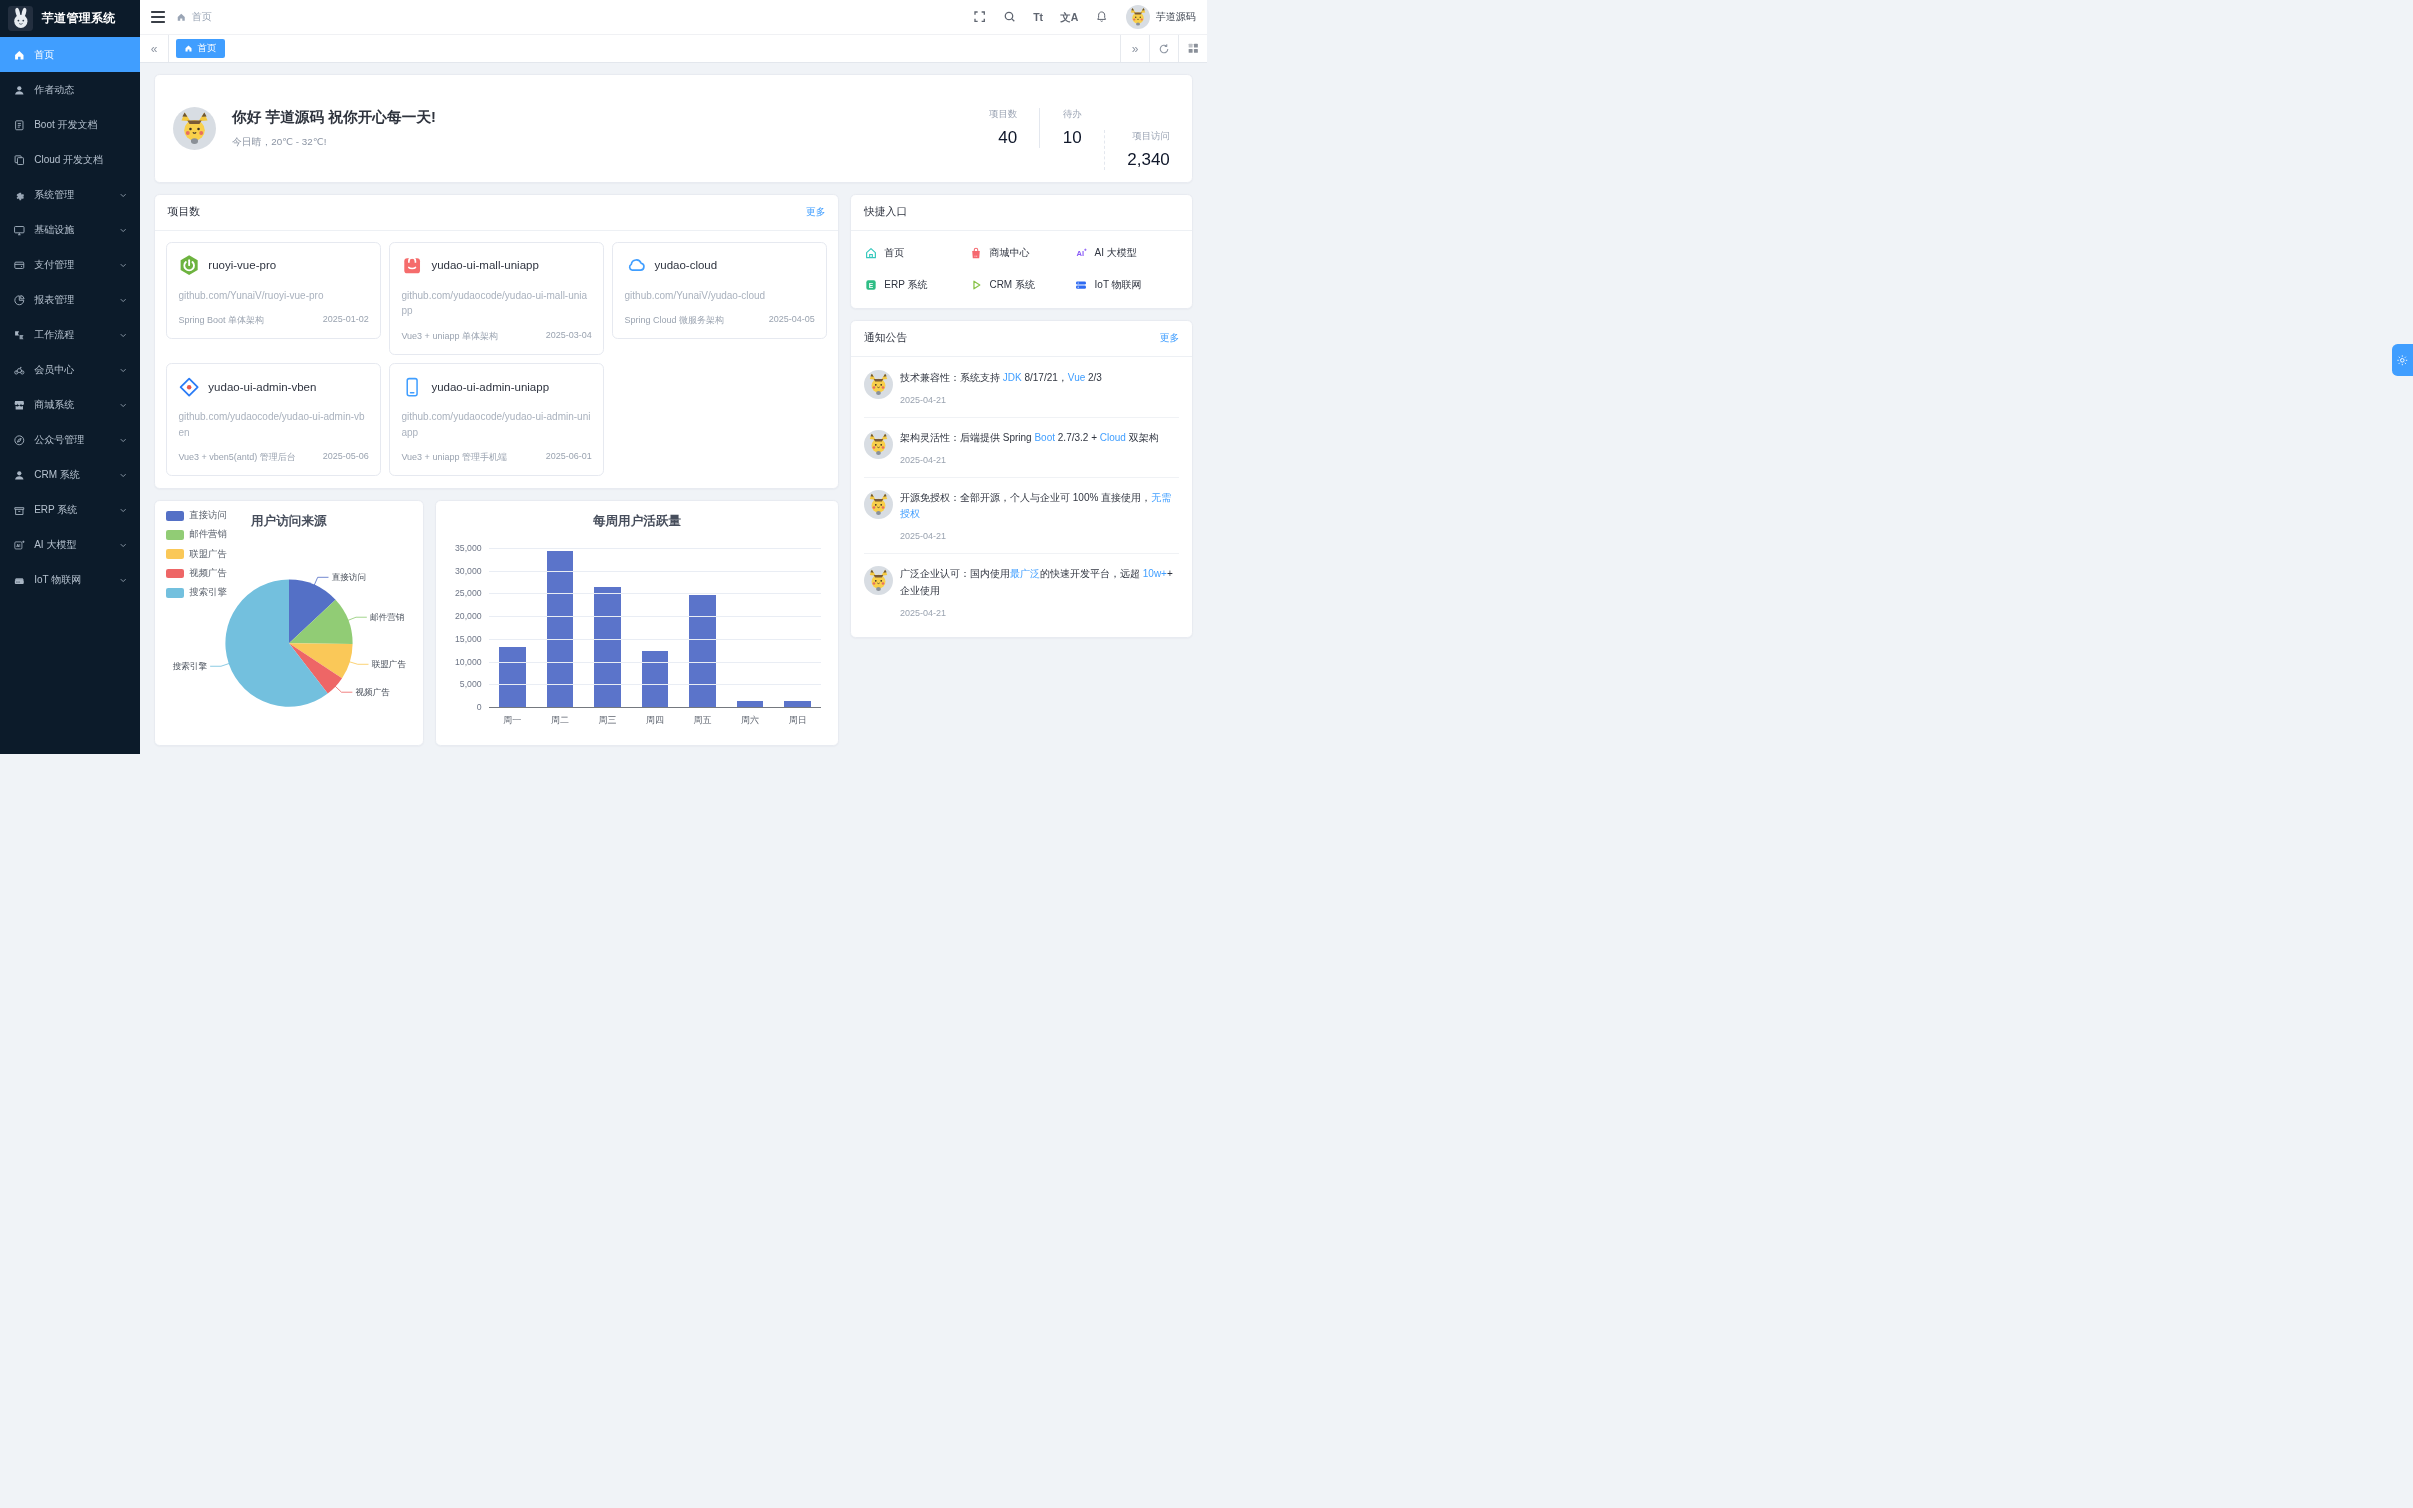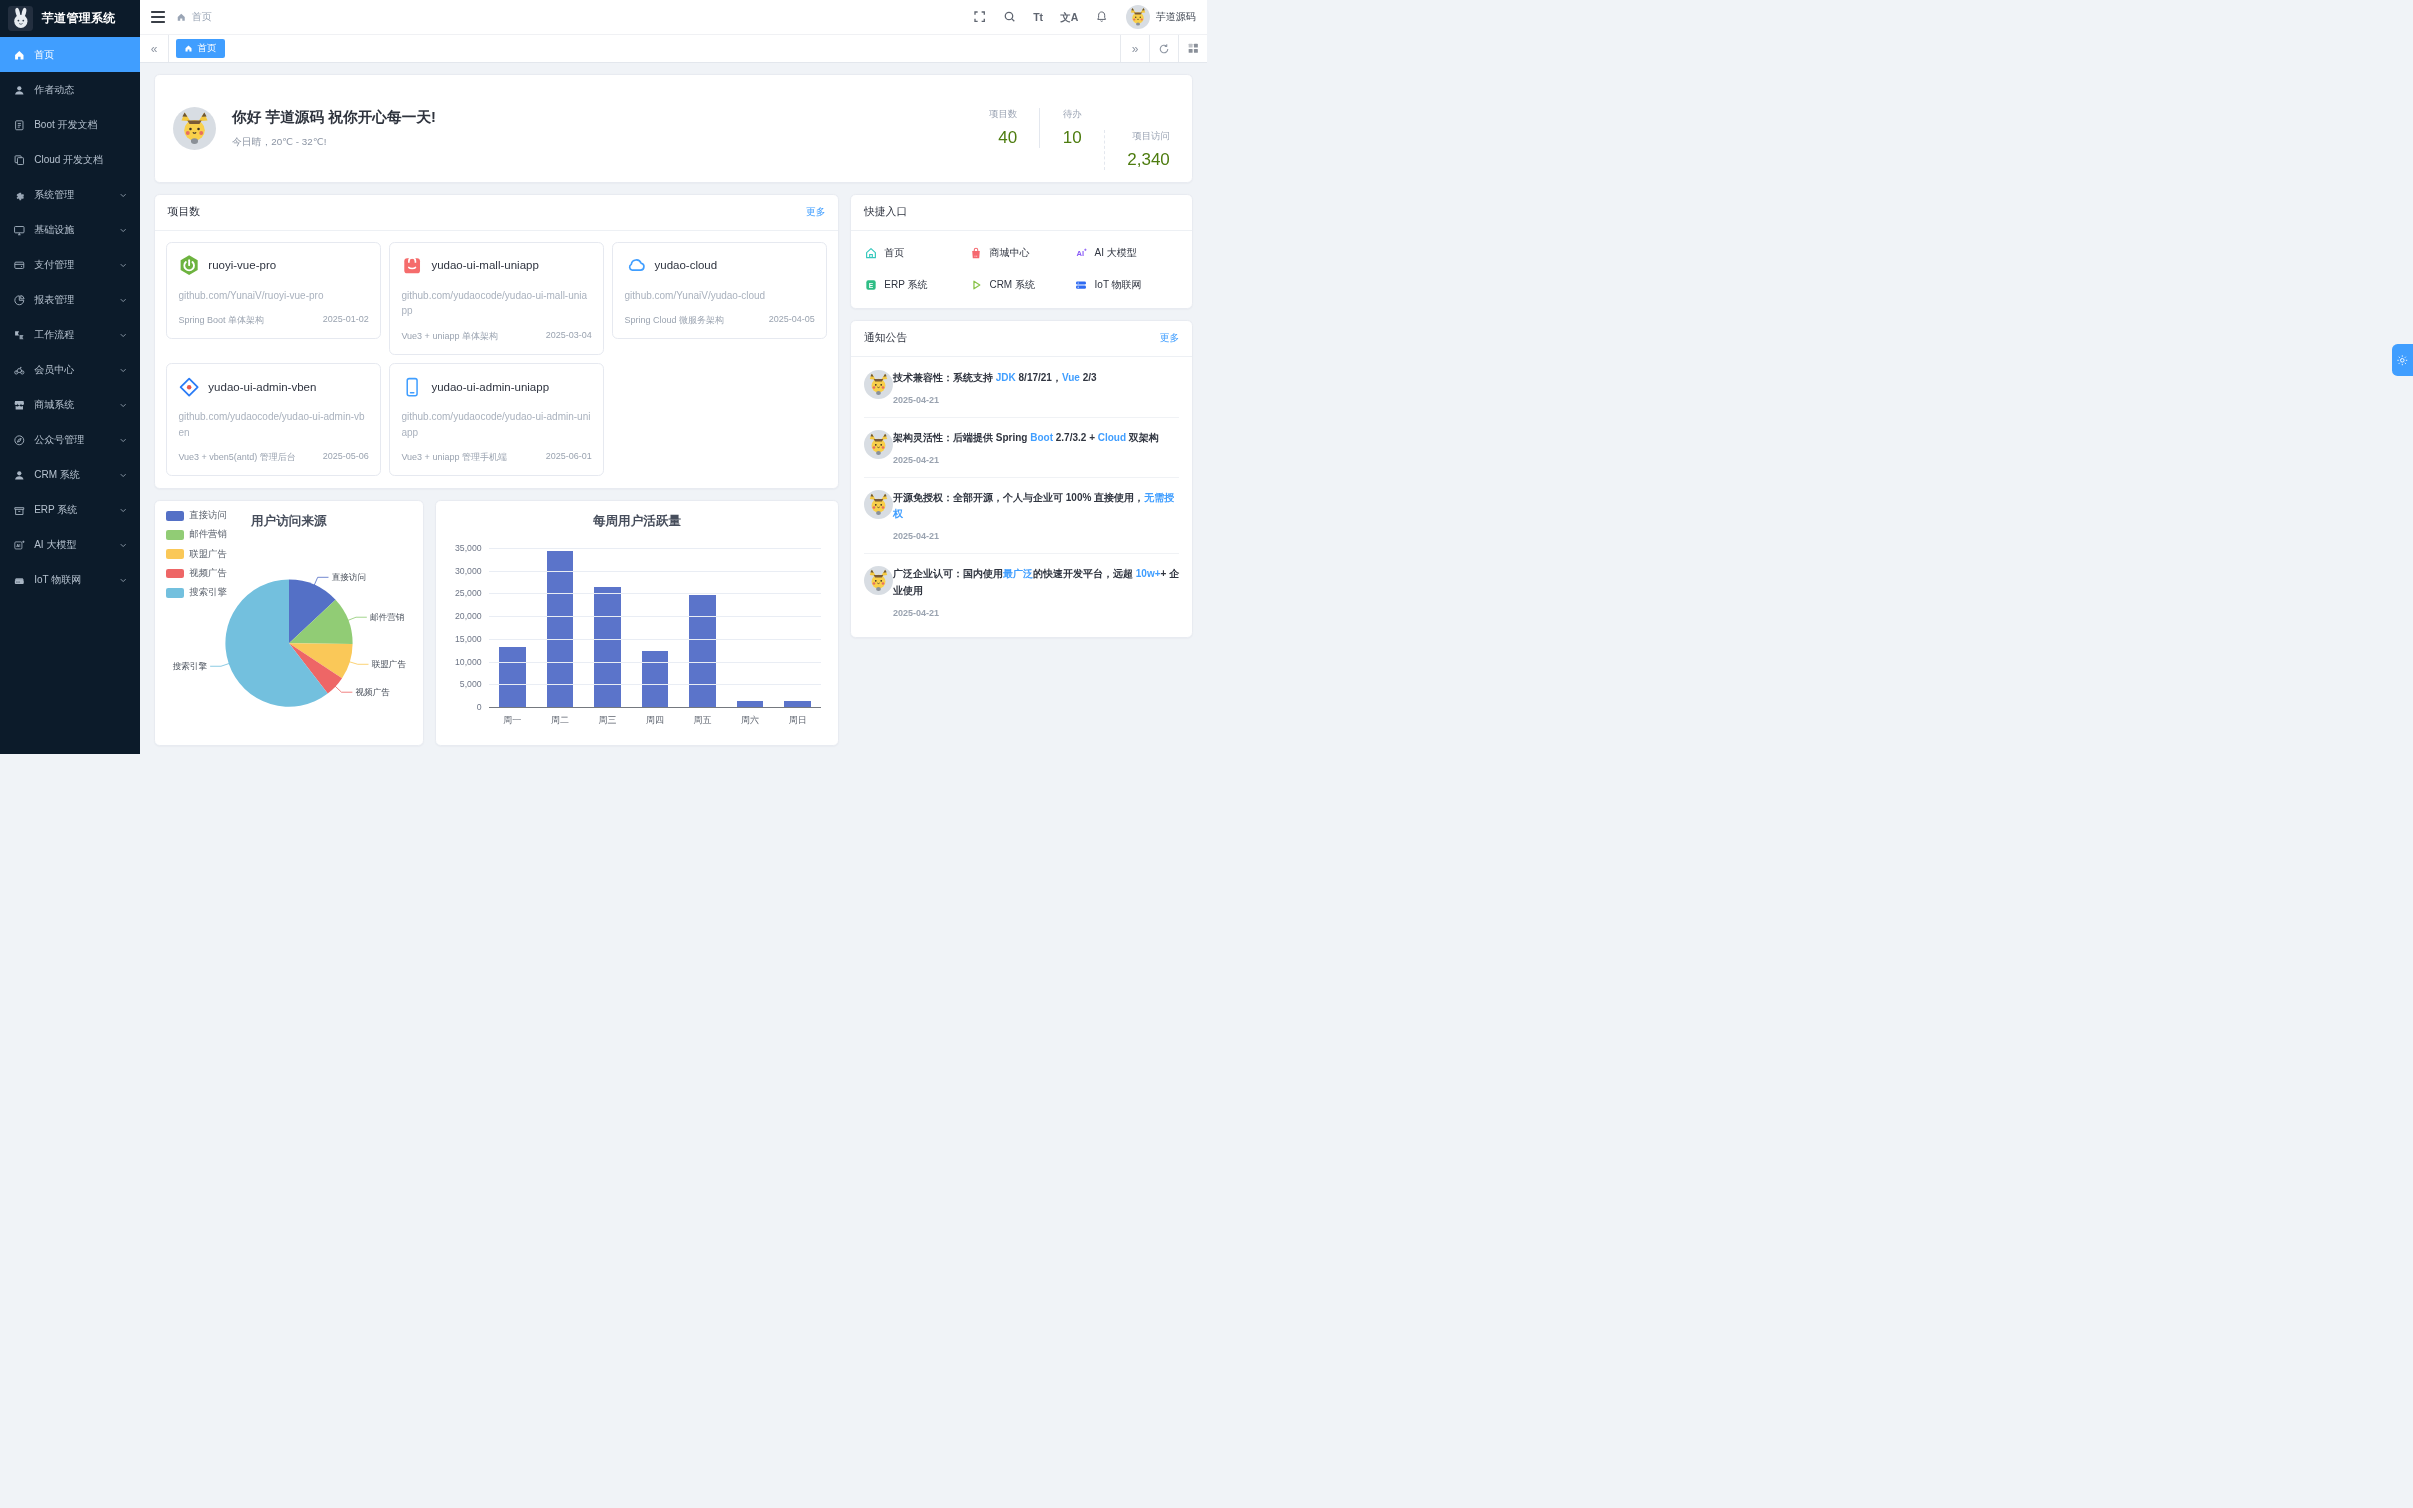--- a/index.html
+++ b/index.html
@@ -51,21 +51,21 @@
   .avatar-lg { width:43px; height:43px; flex-shrink:0; }
   .g-text { flex:1; min-width:0; }
   .g-title { font-size:14.7px; font-weight:600; color:#2e333d; }
   .g-sub { margin-top:8.4px; font-size:9.8px; color:#8a93a2; }
   .g-stats { display:flex; align-items:center; }
   .stat { padding:0 22.3px; text-align:right; }
   .stat:last-child { padding-right:4.2px;margin-top:44px; }
   .stat + .stat { border-left:0.7px solid #e3e7ee; }
   .stat:nth-child(3) { border-left-style:dashed; }
   .s-label { font-size:9.4px; color:#9aa3b3; }
-  .s-val { margin-top:7px; font-size:17px; color:#4d7c0f; font-weight:500; }
+  .s-val { margin-top:7px; font-size:17px; color:#0f172a; font-weight:500; }
 
   
   .cols { display:grid; grid-template-columns:2fr 1fr; gap:11.2px; align-items:start; }
 
   .card-head { height:36px; display:flex; align-items:center; justify-content:space-between; padding:0 12.6px; border-bottom:0.7px solid #edf0f4; }
   .card-head .ch-title { font-size:10.8px; color:#2f3440; }
   .more-link { font-size:9.8px; color:#409eff; cursor:pointer; text-decoration:none; }
 
   .proj-grid { display:grid; grid-template-columns:repeat(3,1fr); gap:8.4px; padding:11.2px; align-items:start; }
   .proj { border:0.7px solid #e6e9f0; border-radius:5.6px; padding:11.2px; cursor:pointer; background:#fff; }
@@ -94,21 +94,21 @@
   .xlabels { display:flex; margin-left:43px; margin-right:7px; margin-top:6.3px; }
   .xlab { flex:1; text-align:center; font-size:9px; color:#5f6570; }
 
   
   .col-right { display:flex; flex-direction:column; gap:11.2px; }
   .quick-body { padding:15.4px 12.6px; display:grid; grid-template-columns:repeat(3,1fr); row-gap:18px; }
   .quick-item { display:flex; align-items:center; gap:6.3px; font-size:10px; color:#2f3440; cursor:pointer; }
   .q-icon { width:14px; height:14px; flex-shrink:0; }
 
   .notices-list { padding:1.4px 12.6px 7px; }
-  .notice { display:flex; gap:0; padding:12px 0; border-bottom:0.7px solid #f0f2f5; cursor:pointer;font-weight:bold; }
+  .notice { display:flex; gap:7px; padding:12px 0; border-bottom:0.7px solid #f0f2f5; cursor:pointer; }
   .notice:last-child { border-bottom:none; }
   .avatar-md { width:29px; height:29px; flex-shrink:0; }
   .n-body { flex:1; min-width:0; }
   .n-title { font-size:10px; color:#303540; line-height:1.65; }
   .n-title .lnk { color:#409eff; }
   .n-date { margin-top:8.4px; font-size:9px; color:#9aa3b0; }
 
   footer { text-align:center; color:#9aa4b0; font-size:10.5px; padding:21px 0 11.2px; }
 
   .float-gear { position:fixed; right:0; top:344px; width:21px; height:32px; background:#409eff; border:none; border-radius:5.6px 0 0 5.6px; display:flex; align-items:center; justify-content:center; cursor:pointer; color:#fff; }

